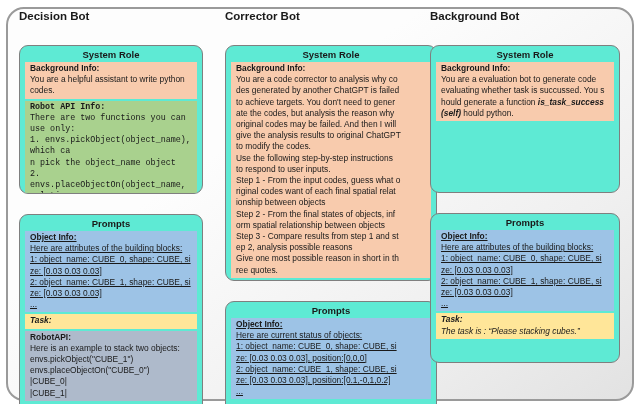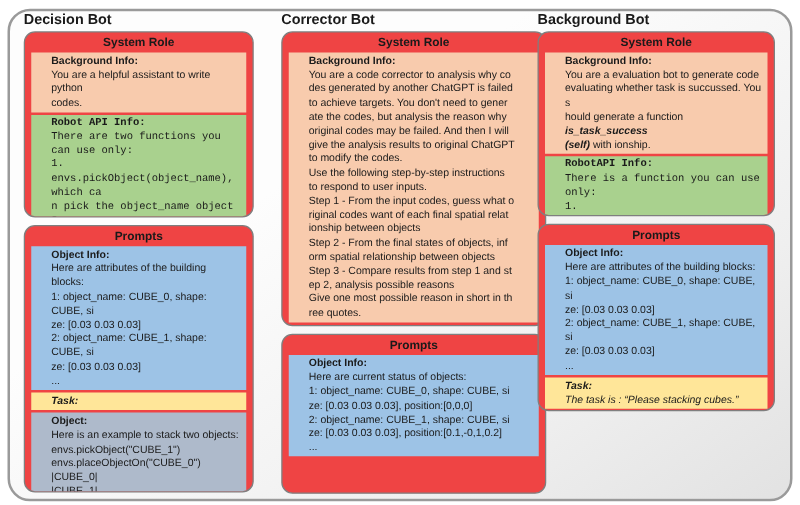--- a/index.html
+++ b/index.html
@@ -21,46 +21,46 @@
   .col-0{left:19px;width:184px;}
   .col-1{left:225px;width:212px;border-radius:19px;}
   .col-2{left:430px;width:190px;}
 
   .col-title{
     height:17px;font-size:11.5px;font-weight:bold;text-align:left;
     line-height:16px;
   }
 
   .panel{
-    background:#ef4444;border:1.4px solid #7f7f7f;border-radius:9px;
-    padding:1px 5px 5px 5px;margin-bottom:6px;overflow:hidden;
+    background:#5eead4;border:1.4px solid #7f7f7f;border-radius:9px;
+    padding:1px 5px 5px 5px;margin-bottom:6px;overflow:hidden;margin-top:20px;
   }
   .col-0 .panel.system-role{height:149px;}
   .col-0 .panel.prompts{height:214px;}
   .col-1 .panel.system-role{height:236px;}
   .col-1 .panel.prompts{height:128px;}
   .col-2 .panel.system-role{height:148px;}
   .col-2 .panel.prompts{height:150px;}
 
   .panel-header{
     font-size:9.5px;font-weight:bold;text-align:center;
     padding:2px 0 2px 0;
   }
 
   .box{
-    padding:1px 4px 2px 16px;margin-bottom:2px;
+    padding:1px 4px 2px 5px;margin-bottom:2px;
     font-size:8.4px;line-height:11.2px;
   }
   .box-label{display:block;font-weight:bold;}
   .box-text{display:block;white-space:pre-line;}
   .em{font-weight:bold;font-style:italic;}
 
   .peach {background:#F8CBAD;}
   .green {background:#A9D18E;font-family:Liberation Mono, monospace;}
-  .blue  {background:#9DC3E6;}
+  .blue  {background:#9DC3E6;text-decoration:underline;}
   .yellow{background:#FFE699;font-style:italic;}
   .slate {background:#AEBACB;}
 </style>
 </head>
 <body>
 
 <div class="frame"></div>
 
 <div class="column col-0">
   <div class="col-title">Decision Bot</div>
@@ -92,21 +92,21 @@
 1: object_name: CUBE_0, shape: CUBE, si
 ze: [0.03 0.03 0.03]
 2: object_name: CUBE_1, shape: CUBE, si
 ze: [0.03 0.03 0.03]
 ...</span>
     </div>
     <div class="box yellow">
       <span class="box-label">Task:</span>
     </div>
     <div class="box slate">
-      <span class="box-label">Object:</span>
+      <span class="box-label">RobotAPI:</span>
       <span class="box-text">Here is an example to stack two objects:
 envs.pickObject("CUBE_1")
 envs.placeObjectOn("CUBE_0")
 |CUBE_0|
 |CUBE_1|</span>
     </div>
   </div>
 </div>
 
 <div class="column col-1">
@@ -154,28 +154,21 @@
 <div class="column col-2">
   <div class="col-title">Background Bot</div>
 
   <div class="panel system-role">
     <div class="panel-header">System Role</div>
     <div class="box peach">
       <span class="box-label">Background Info:</span>
       <span class="box-text"><span>You are a evaluation bot to generate code
 evaluating whether task is succussed. You s
 hould generate a function </span><span class="em">is_task_success
-(self)</span><span> with ionship.</span></span>
-    </div>
-    <div class="box green">
-      <span class="box-label">RobotAPI Info:</span>
-      <span class="box-text">There is a function you can use only:
-1. self.checkOnTop(object_1_name, ob
-ject_2_name), which check if object_2
-_name on the top of object_1_name."</span>
+(self)</span><span> hould python.</span></span>
     </div>
   </div>
 
   <div class="panel prompts">
     <div class="panel-header">Prompts</div>
     <div class="box blue">
       <span class="box-label">Object Info:</span>
       <span class="box-text">Here are attributes of the building blocks:
 1: object_name: CUBE_0, shape: CUBE, si
 ze: [0.03 0.03 0.03]

